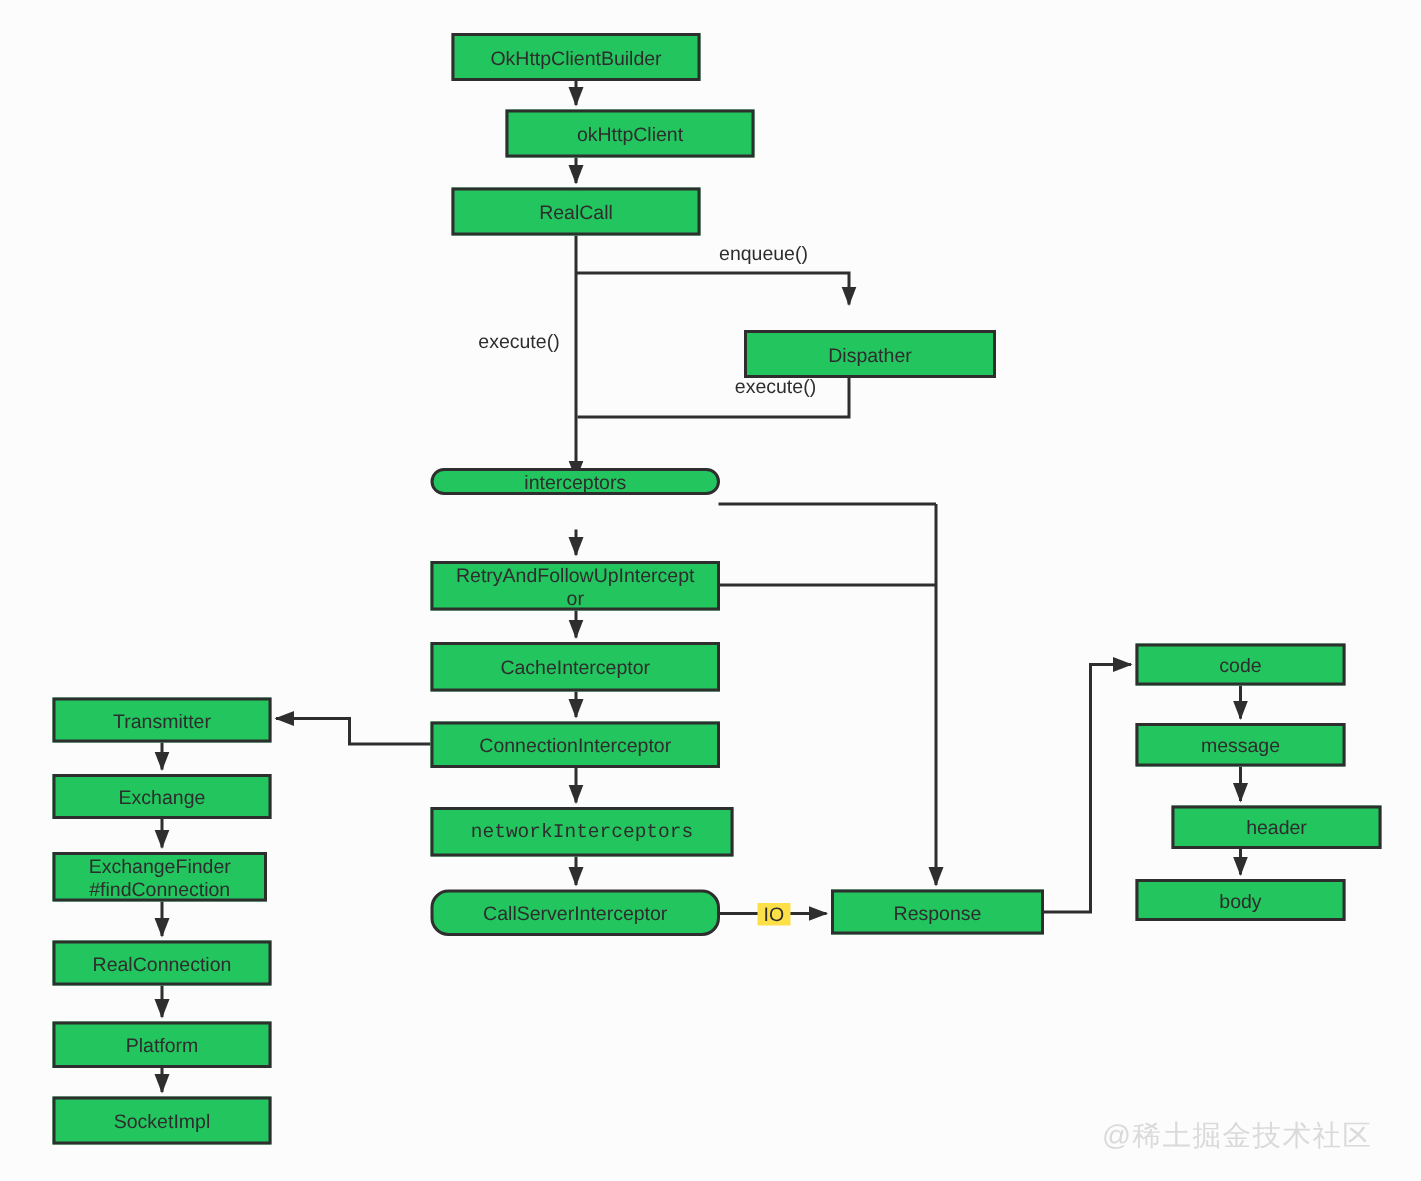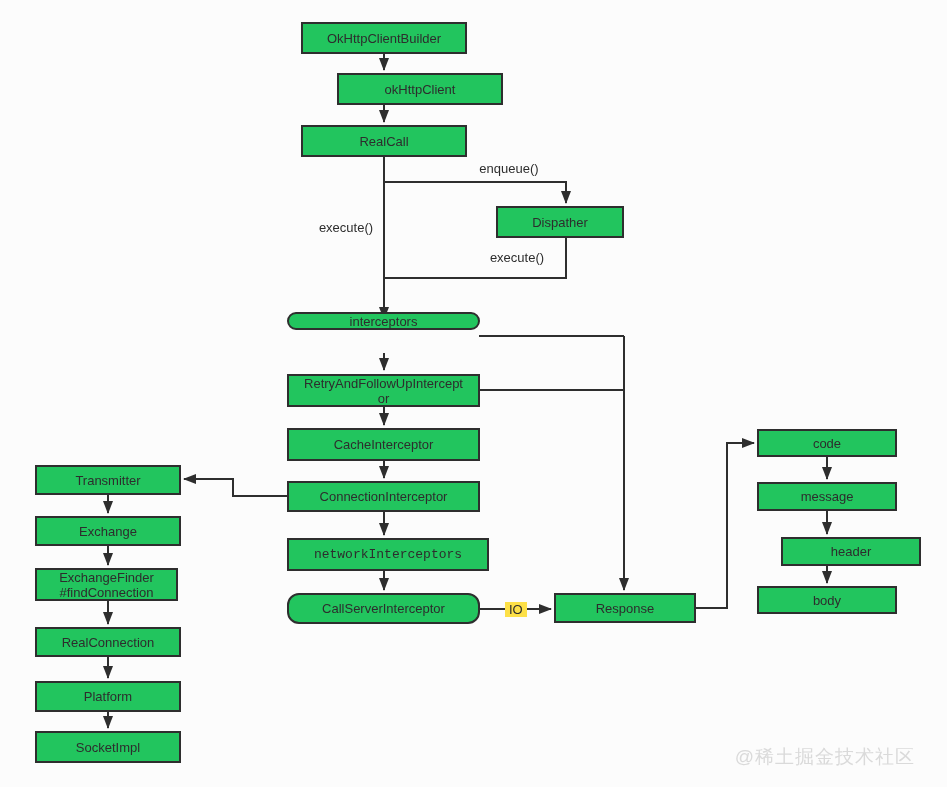--- a/index.html
+++ b/index.html
@@ -100,21 +100,21 @@
     <polyline points="696,608 727,608 727,443 754,443" marker-end="url(#arrow)"></polyline>
 
     <polyline points="827,457 827,479" marker-end="url(#arrow)"></polyline>
     <polyline points="827,511 827,534" marker-end="url(#arrow)"></polyline>
     <polyline points="827,566 827,583" marker-end="url(#arrow)"></polyline>
   </svg>
 
   <div class="node" style="left:301px; top:22px; width:166px; height:32px;"><span>OkHttpClientBuilder</span></div>
   <div class="node" style="left:301px; top:73px; width:166px; height:32px;margin-left:36px;"><span>okHttpClient</span></div>
   <div class="node" style="left:301px; top:125px; width:166px; height:32px;"><span>RealCall</span></div>
-  <div class="node" style="left:496px; top:206px; width:128px; height:32px;"><span>Dispather</span></div>
+  <div class="node" style="left:496px; top:220px; width:168px; height:32px;"><span>Dispather</span></div>
 
   <div class="node" style="left:287px; top:312px; width:193px; height:18px;border-radius:15px;"><span>interceptors</span></div>
   <div class="node" style="left:287px; top:374px; width:193px; height:33px;"><span>RetryAndFollowUpIntercept
 or</span></div>
   <div class="node" style="left:287px; top:428px; width:193px; height:33px;"><span>CacheInterceptor</span></div>
   <div class="node" style="left:287px; top:481px; width:193px; height:31px;"><span>ConnectionInterceptor</span></div>
   <div class="node" style="left:287px; top:538px; width:202px; height:33px;font-family:Liberation Mono, monospace;"><span>networkInterceptors</span></div>
   <div class="node" style="left:287px; top:593px; width:193px; height:31px;border-radius:12px;"><span>CallServerInterceptor</span></div>
 
   <div class="node" style="left:35px; top:465px; width:146px; height:30px;"><span>Transmitter</span></div>

